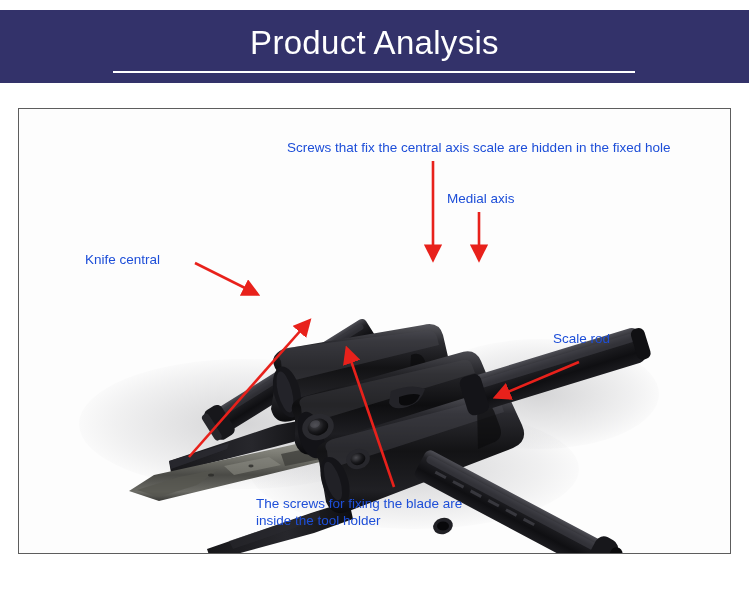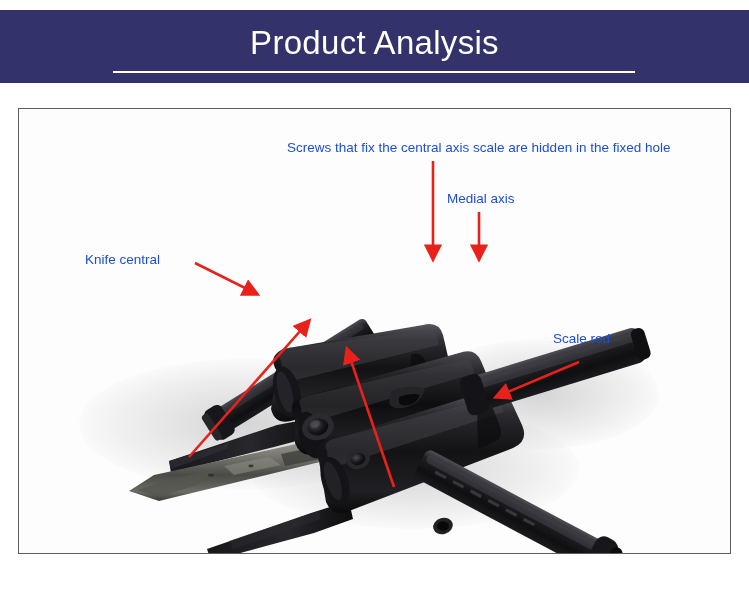--- a/index.html
+++ b/index.html
@@ -272,15 +272,19 @@
 
     <div class="anno" style="left:268px; top:30px;">Screws that fix the central axis scale are hidden in the fixed hole</div>
 
     <div class="anno" style="left:428px; top:81px;">Medial axis</div>
 
     <div class="anno" style="left:66px; top:142px;">Knife central</div>
 
     <div class="anno" style="left:519px; top:221px;margin-left:15px;">Scale rod</div>
 
 
+    <div style="position:absolute; left:237px; top:386px;">
+      <div class="anno" style="position:relative; left:0; top:0;">The screws for fixing the blade are</div>
+      <div class="anno" style="position:relative; left:0; top:0;">inside the tool holder</div>
+    </div>
 
   </div>
 </div>
 
 </body></html>

